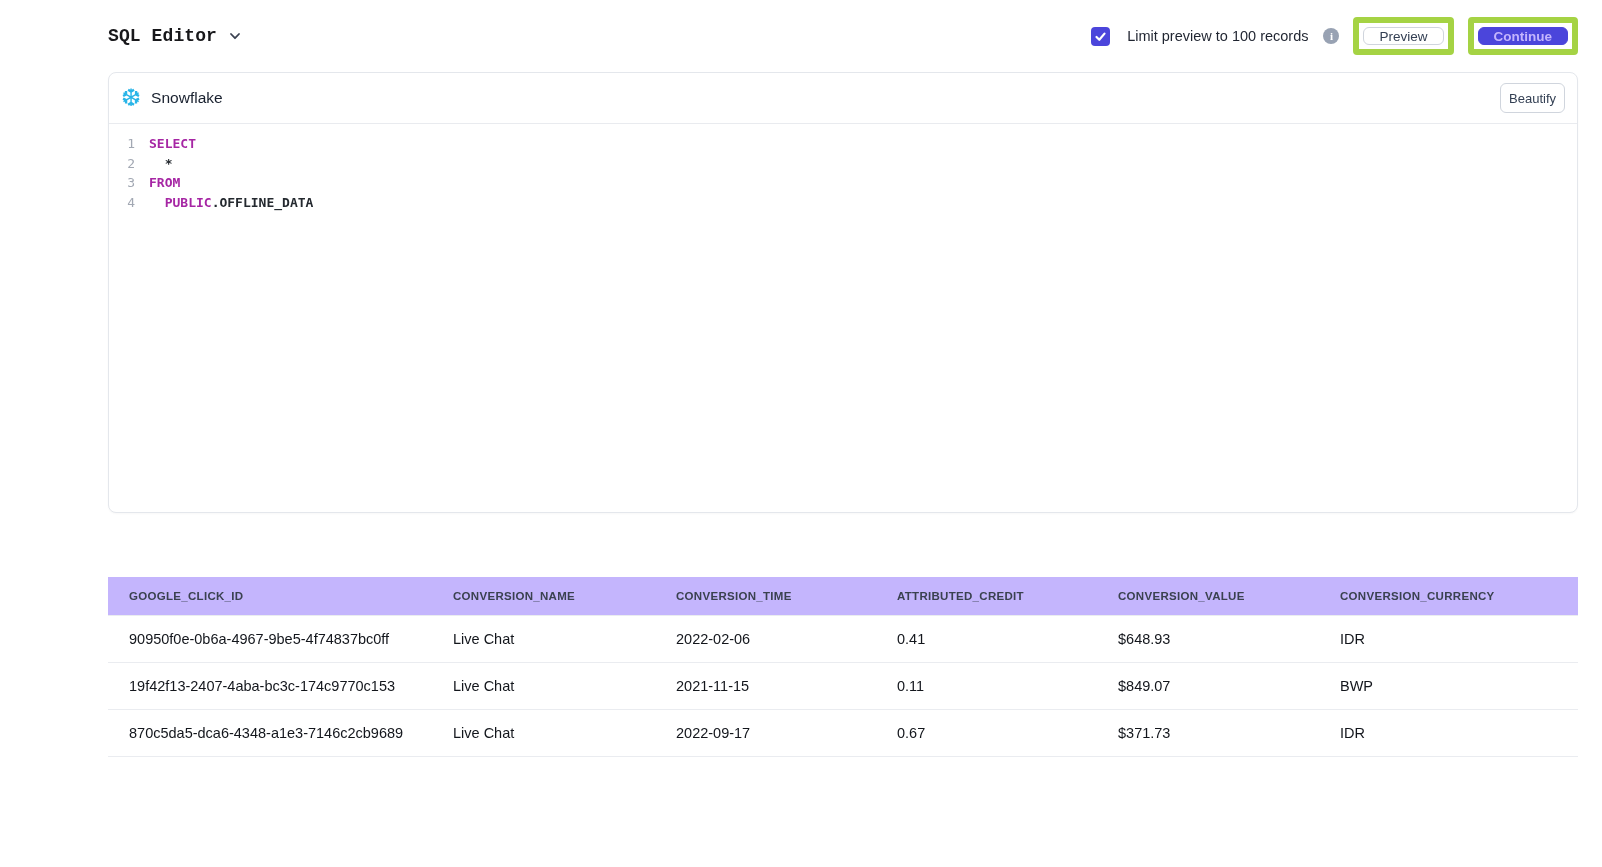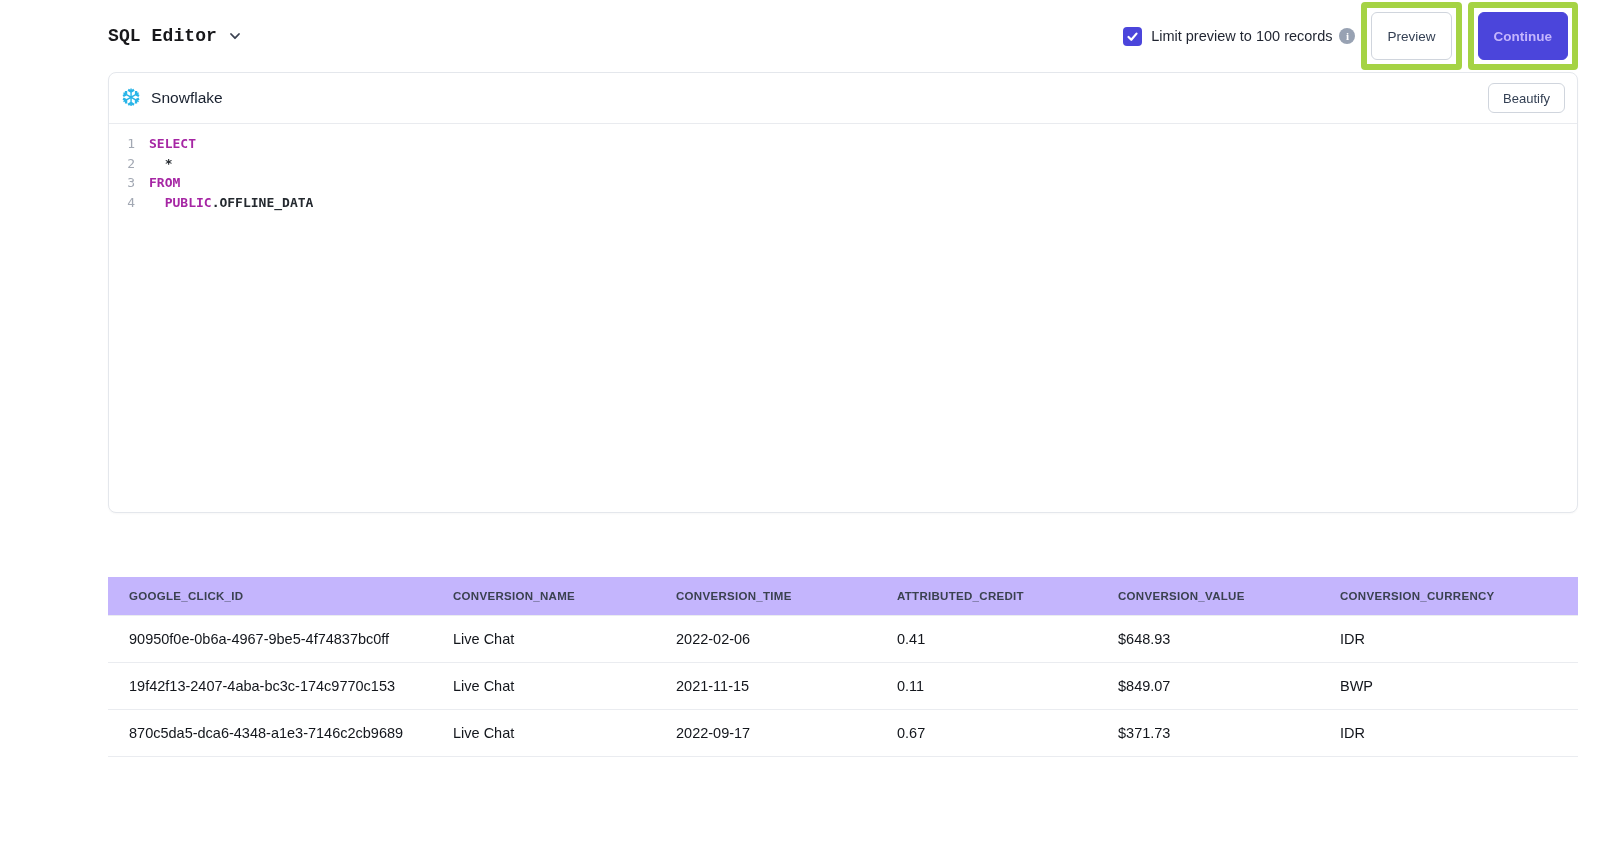--- a/index.html
+++ b/index.html
@@ -9,53 +9,53 @@
     font-family: "Liberation Sans", sans-serif; color: #101828;
   }
   .page { margin-left: 108px; width: 1470px; }
 
   
   .topbar { height: 72px; display: flex; align-items: center; justify-content: space-between; }
   .title-wrap { display: flex; align-items: center; cursor: pointer; }
   .page-title { font-size: 18px; font-weight: 700; color: #18181b; letter-spacing: .1px; font-family: Liberation Mono, monospace; }
   .chevron { margin-left: 11px; display: inline-flex; }
 
-  .top-controls { display: flex; align-items: center; }
+  .top-controls { display: flex; align-items: center; gap: 8px; }
   .checkbox {
     width: 19px; height: 19px; border-radius: 4px; background: var(--indigo);
     display: inline-flex; align-items: center; justify-content: center; cursor: pointer; flex: none;
   }
   .limit-label { margin-left: 9px; font-size: 14.5px; color: #1f2430; }
   .info-icon {
     margin-left: 7px; width: 16px; height: 16px; border-radius: 50%; background: #98a2b3;
     color: #fff; font-size: 11px; font-weight: 700; font-family: "Liberation Serif", serif;
     display: inline-flex; align-items: center; justify-content: center; cursor: pointer; flex: none;
   }
   .hl {
     border: 6px solid var(--green); border-radius: 4px; padding: 4px;
     display: inline-flex; margin-left: 6px; background: #fff;
   }
-  .btn { border-radius: 6px; font-size: 13.5px; cursor: pointer; height: 48px; padding: 0 15px;
+  .btn { border-radius: 6px; font-size: 13.5px; cursor: pointer; height: 18px; padding: 0 15px;
          font-family: "Liberation Sans", sans-serif; }
   .btn-secondary { background: #fff; border: 1px solid #d0d5dd; color: #344054; font-weight: 500; }
   .btn-primary { background: var(--indigo); border: 1px solid var(--indigo); color: #c4b5fd; font-weight: 600; }
 
   
   .editor-panel {
     border: 1px solid #e4e7ec; border-radius: 8px; height: 441px; background: #fff;
     box-shadow: 0 1px 2px rgba(16,24,40,.03);
   }
   .editor-header {
     height: 51px; border-bottom: 1px solid #e9ebef; display: flex; align-items: center;
     padding: 0 12px 0 12px;
   }
   .snowflake-icon { font-size: 24px; line-height: 1; color: var(--sf-blue); margin-right: 10px; }
   .source-name { font-size: 15.5px; font-weight: 400; color: #18202e; }
   .spacer { flex: 1; }
-  .beautify-btn { height: 30px; padding: 0 14px; font-size: 13px; }
+  .beautify-btn { height: 30px; padding: 0 8px; font-size: 13px; }
 
   
   .code-area {
     padding: 10px 0 0 0; font-family: "DejaVu Sans Mono", monospace; font-size: 13px;
     line-height: 19.5px; cursor: text;
   }
   .code-line { display: flex; white-space: pre; }
   .ln { width: 26px; text-align: right; color: #a2a8b3; flex: none; user-select: none; }
   .code-text { margin-left: 14px; color: #24292f; }
   .tok-keyword { color: var(--kw-purple); font-weight: 700; }

